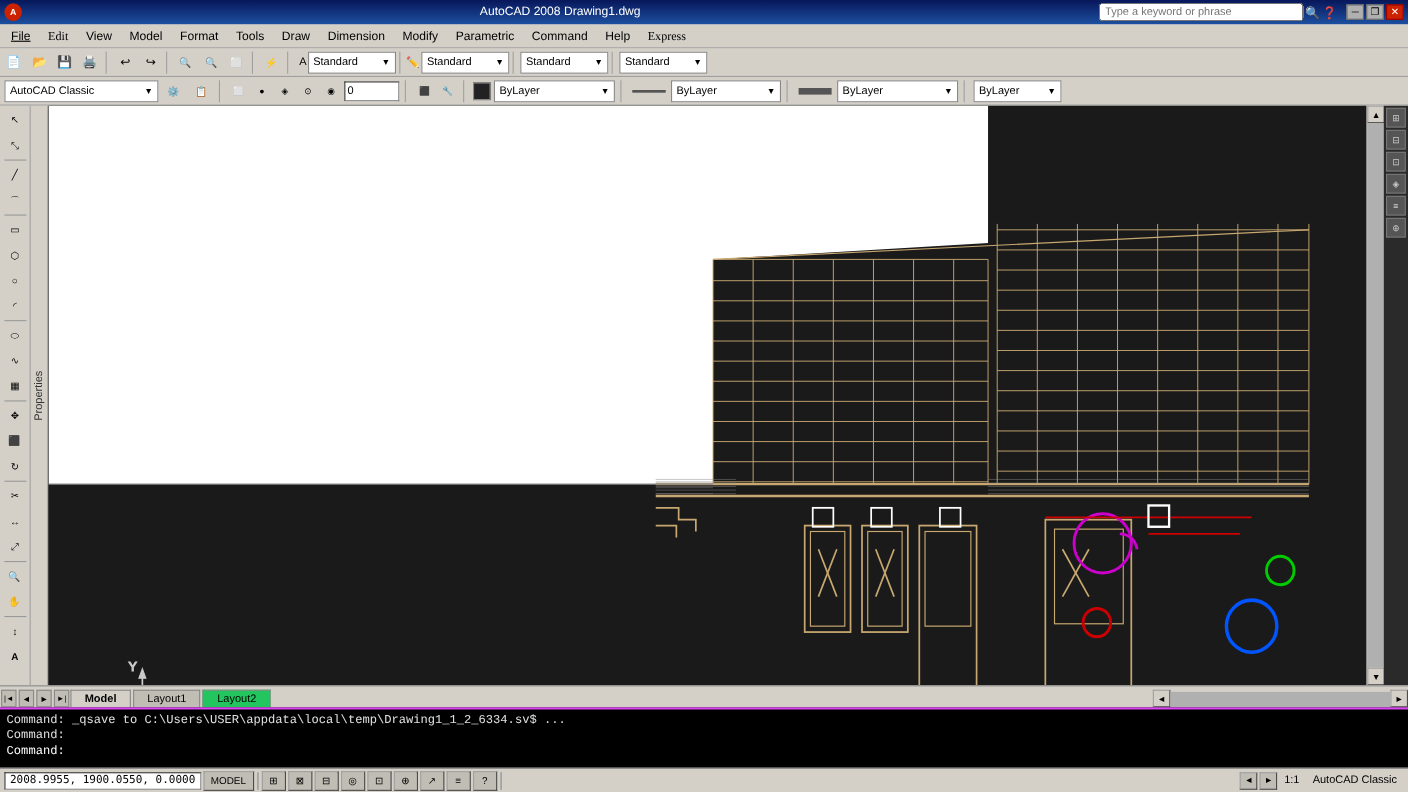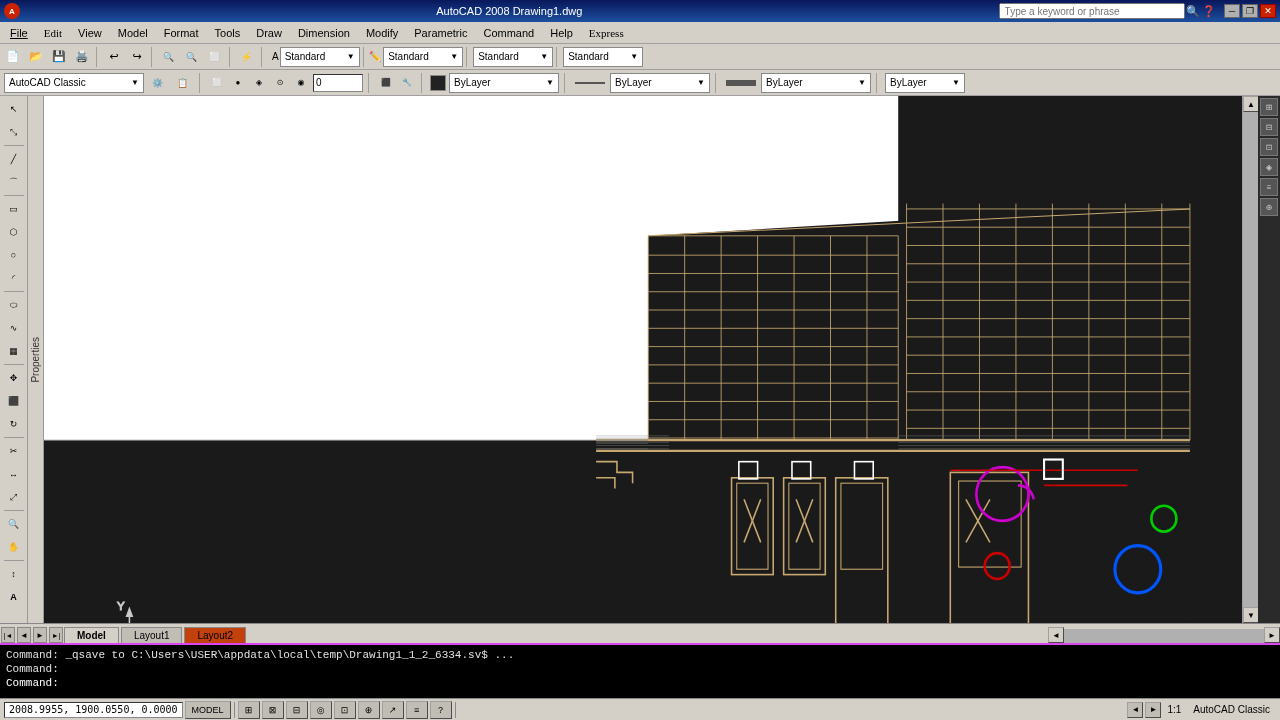--- a/index.html
+++ b/index.html
@@ -363,21 +363,21 @@
 
   <div style="height:20px; background:#d4d0c8; display:flex; align-items:flex-end; border-top:1px solid #888;">
 
     <div style="width:14px; height:16px; background:#c0bdb5; border:1px solid #888; display:flex; align-items:center; justify-content:center; font-size:7px; cursor:pointer; margin:0 1px;">|◄</div>
     <div style="width:14px; height:16px; background:#c0bdb5; border:1px solid #888; display:flex; align-items:center; justify-content:center; font-size:8px; cursor:pointer; margin:0 1px;">◄</div>
     <div style="width:14px; height:16px; background:#c0bdb5; border:1px solid #888; display:flex; align-items:center; justify-content:center; font-size:8px; cursor:pointer; margin:0 1px;">►</div>
     <div style="width:14px; height:16px; background:#c0bdb5; border:1px solid #888; display:flex; align-items:center; justify-content:center; font-size:7px; cursor:pointer; margin:0 1px;">►|</div>
 
     <div style="padding:2px 12px; font-size:10px; background:#d4d0c8; border:1px solid #888; border-bottom:none; cursor:pointer; margin-right:2px; font-weight:bold;">Model</div>
     <div style="padding:2px 12px; font-size:10px; background:#c0bdb5; border:1px solid #888; border-bottom:none; cursor:pointer; margin-right:2px;">Layout1</div>
-    <div style="padding:2px 12px; font-size:10px; background:#c2410c; border:1px solid #888; border-bottom:none; cursor:pointer; margin-right:2px;">Layout2</div>
+    <div style="padding:2px 12px; font-size:10px; background:#22c55e; border:1px solid #888; border-bottom:none; cursor:pointer; margin-right:2px;">Layout2</div>
 
     <div style="width:16px; height:16px; background:#d4d0c8; border:1px outset #a0a0a0; display:flex; align-items:center; justify-content:center; font-size:8px; cursor:pointer; margin-left:auto;">◄</div>
     <div style="flex:1; max-width:200px; height:14px; background:#b0b0b0; cursor:pointer;"></div>
     <div style="width:16px; height:16px; background:#d4d0c8; border:1px outset #a0a0a0; display:flex; align-items:center; justify-content:center; font-size:8px; cursor:pointer;">►</div>
   </div>
 
   <div style="height:55px; background:#000; border-top:2px solid #d946ef; color:#e0e0e0; font-family:'Courier New',monospace; font-size:11px; padding:3px 6px; display:flex; flex-direction:column; overflow:hidden;">
     <div style="padding:1px 0;">Command:  _qsave to C:\Users\USER\appdata\local\temp\Drawing1_1_2_6334.sv$ ...</div>
     <div style="padding:1px 0;">Command:</div>
     <div style="padding:1px 0; color:#ffffff; cursor:text;">Command:</div>

